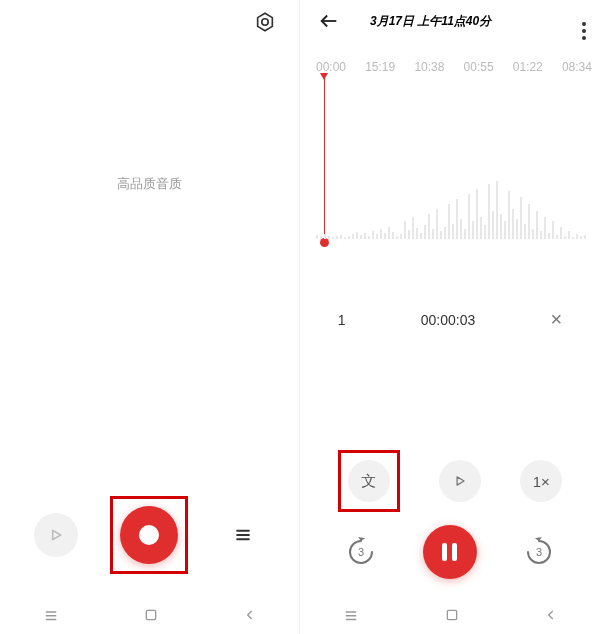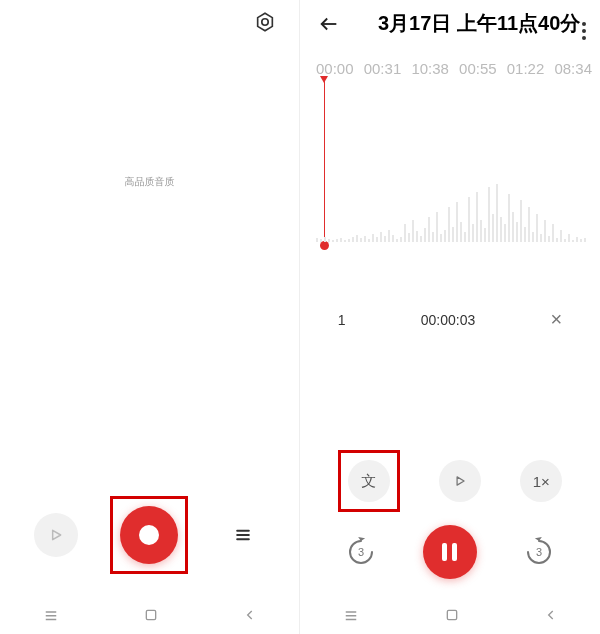--- a/index.html
+++ b/index.html
@@ -5,38 +5,38 @@
     * { margin: 0; padding: 0; box-sizing: border-box; }
     html, body { width: 600px; height: 634px; font-family: -apple-system, "Helvetica Neue", Arial, sans-serif; background: #fff; }
     .wrap { display: flex; width: 600px; height: 634px; }
     .pane { width: 300px; height: 634px; position: relative; background: #fff; }
     .pane.left { border-right: 1px solid #eee; }
 
     
     .gear { position: absolute; top: 11px; right: 23px; }
     .timer-block { position: absolute; top: 170px; left: 0; right: 0; text-align: center; }
     .timer-text { font-size: 43px; font-weight: 500; letter-spacing: 1px; }
-    .quality-text { font-size: 10px; color: #999; margin-top: 5px; }
+    .quality-text { font-size: 13px; color: #999; margin-top: 5px; }
     .left-controls { position: absolute; bottom: 60px; left: 0; right: 0; display: flex; justify-content: space-around; align-items: center; padding: 0 18px; }
     .small-circle { width: 44px; height: 44px; border-radius: 50%; background: #f1f1f1; display: flex; align-items: center; justify-content: center; color: #777; }
     .record-btn { width: 58px; height: 58px; border-radius: 50%; background: #e02d2d; display: flex; align-items: center; justify-content: center; box-shadow: 0 2px 8px rgba(224,45,45,0.35); }
     .record-hole { width: 20px; height: 20px; border-radius: 50%; background: #fff; }
     .red-frame { border: 3px solid #d30000; padding: 7px; }
     .left-controls .slot { display: flex; align-items: center; justify-content: center; }
 
     
     .hdr { position: absolute; top: 10px; left: 0; right: 0; display: flex; align-items: center; }
     .back { margin-left: 18px; }
-    .title-text { font-size: 20px; font-weight: 600; margin-left: 38px; }
+    .title-text { font-size: 12px; font-weight: 600; margin-left: 30px; font-style: italic; }
     .kebab { position: absolute; right: 14px; top: 12px; display: flex; flex-direction: column; gap: 3px; }
     .kebab span { width: 4px; height: 4px; border-radius: 50%; background: #333; }
 
     
     .wave-area { position: absolute; top: 55px; left: 0; right: 0; height: 190px; }
-    .ticks { display: flex; justify-content: space-between; font-size: 15px; color: #bbb; padding: 5px 12px 0 16px; }
+    .ticks { display: flex; justify-content: space-between; font-size: 12px; color: #bbb; padding: 5px 12px 0 16px; }
     .ticks span:last-child { margin-right: -4px; }
     .wave-zone { position: relative; height: 170px; }
     .wave-canvas { position: absolute; left: 16px; right: 0; bottom: 5px; height: 95px; display: flex; align-items: flex-end; gap: 2px; overflow: hidden; }
     .wave-canvas i { width: 2px; background: #e7e7e7; display: block; }
     .playhead { position: absolute; left: 24px; top: 4px; bottom: 0; width: 1px; background: #e02d2d; }
     .playhead .tri { position: absolute; top: -5px; left: -4px; width: 0; height: 0; border-left: 4.5px solid transparent; border-right: 4.5px solid transparent; border-top: 7px solid #e02d2d; }
     .playhead .dot { position: absolute; bottom: -3px; left: -4px; width: 9px; height: 9px; border-radius: 50%; background: #e02d2d; }
 
     
     .marker-row { position: absolute; top: 300px; left: 0; right: 0; display: flex; justify-content: space-around; align-items: center; font-size: 14px; color: #333; padding: 8px 0; }
@@ -135,21 +135,21 @@
       <span class="kebab">
           <span></span>
           <span></span>
           <span></span>
         </span>
     </div>
 
     <div class="wave-area">
       <div class="ticks">
         <span>00:00</span>
-        <span>00:31</span>
+        <span>15:19</span>
         <span>10:38</span>
         <span>00:55</span>
         <span>01:22</span>
         <span>08:34</span>
       </div>
       <div class="wave-zone">
         <div class="playhead">
           <div class="tri"></div>
             <div class="dot"></div>
         </div>

